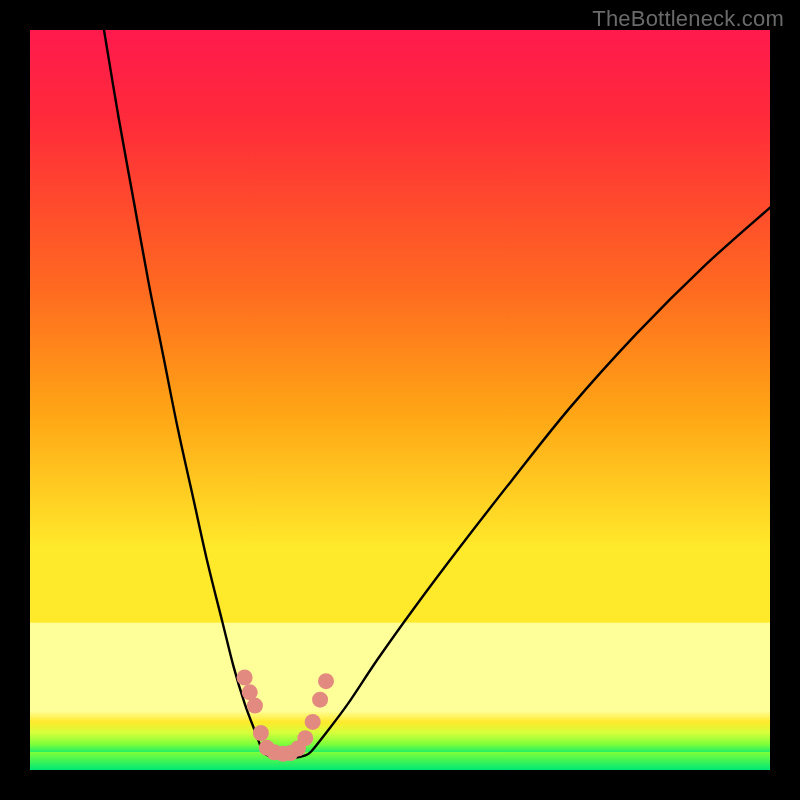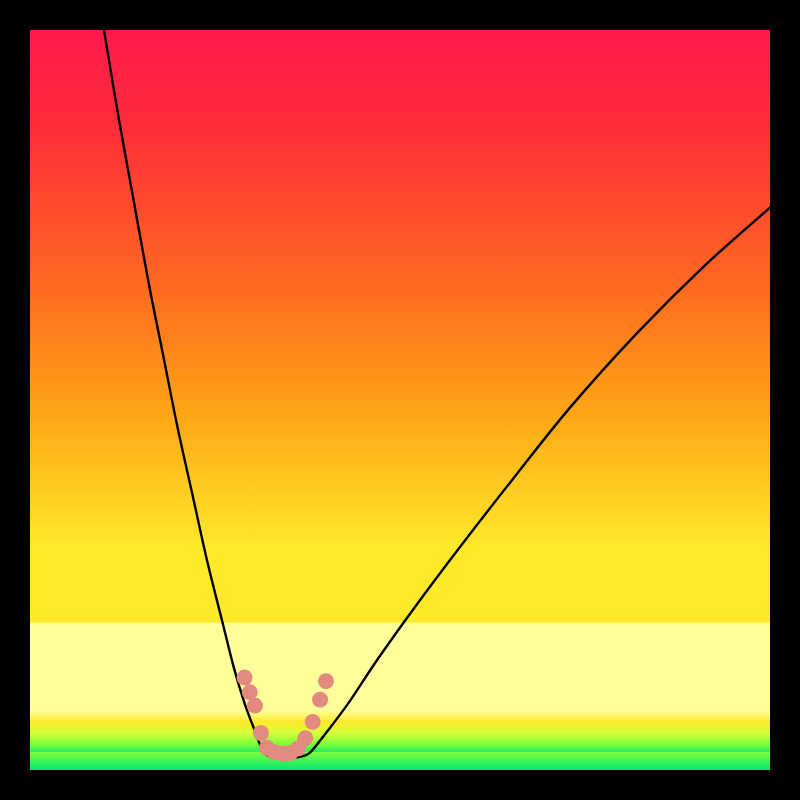--- a/index.html
+++ b/index.html
@@ -78,14 +78,15 @@
         <circle cx="260.48" cy="722.98" r="8" fill="#e38a80"></circle>
         <circle cx="267.88" cy="718.54" r="8" fill="#e38a80"></circle>
         <circle cx="275.28" cy="708.18" r="8" fill="#e38a80"></circle>
         <circle cx="282.68" cy="691.90" r="8" fill="#e38a80"></circle>
         <circle cx="290.08" cy="669.70" r="8" fill="#e38a80"></circle>
         <circle cx="296.00" cy="651.20" r="8" fill="#e38a80"></circle>
       </svg>
 
   </div>
 
+  <div class="watermark">TheBottleneck.com</div>
 
 </div>
 
 </body></html>

